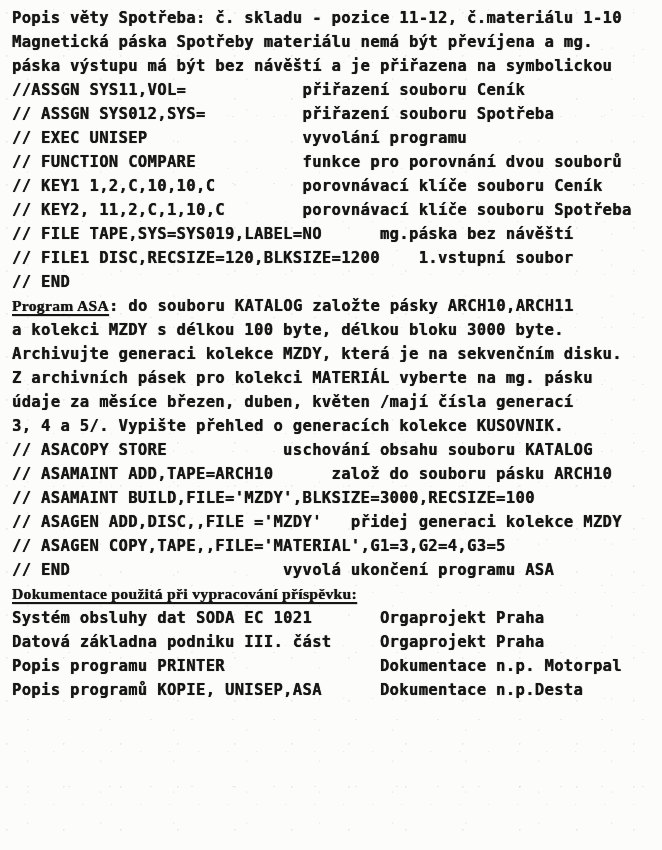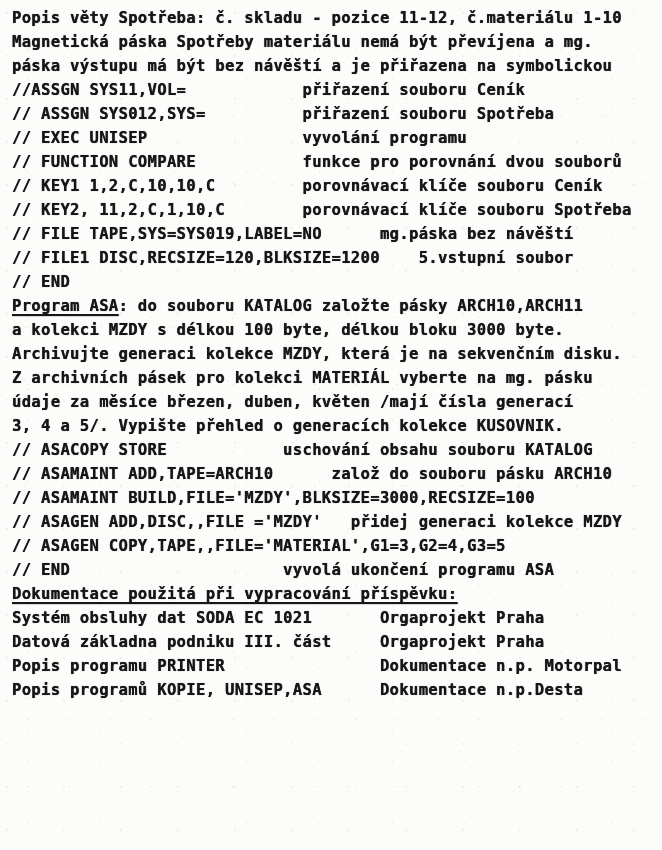--- a/index.html
+++ b/index.html
@@ -32,38 +32,39 @@
     height: 24px;
     font-weight: 700;
     letter-spacing: 0.35px;
     color: #161616;
     text-shadow: 0 0 0.7px rgba(20,20,20,0.85), 0.4px 0.4px 0.4px rgba(20,20,20,0.35);
   }
   .line .u {
     text-decoration: underline;
     text-decoration-thickness: 1.5px;
     text-underline-offset: 3px;
+    font-family: Liberation Serif, serif;
   }
 </style>
 </head>
 <body>
 
 <main class="page">
 
 <div class="line"><span>Popis věty Spotřeba: č. skladu - pozice 11-12, č.materiálu 1-10</span></div>
     <div class="line"><span>Magnetická páska Spotřeby materiálu nemá být převíjena a mg.</span></div>
     <div class="line"><span>páska výstupu má být bez návěští a je přiřazena na symbolickou</span></div>
     <div class="line"><span>//ASSGN SYS11,VOL=            přiřazení souboru Ceník</span></div>
     <div class="line"><span>// ASSGN SYS012,SYS=          přiřazení souboru Spotřeba</span></div>
     <div class="line"><span>// EXEC UNISEP                vyvolání programu</span></div>
     <div class="line"><span>// FUNCTION COMPARE           funkce pro porovnání dvou souborů</span></div>
     <div class="line"><span>// KEY1 1,2,C,10,10,C         porovnávací klíče souboru Ceník</span></div>
     <div class="line"><span>// KEY2, 11,2,C,1,10,C        porovnávací klíče souboru Spotřeba</span></div>
     <div class="line"><span>// FILE TAPE,SYS=SYS019,LABEL=NO      mg.páska bez návěští</span></div>
-    <div class="line"><span>// FILE1 DISC,RECSIZE=120,BLKSIZE=1200    5.vstupní soubor</span></div>
+    <div class="line"><span>// FILE1 DISC,RECSIZE=120,BLKSIZE=1200    1.vstupní soubor</span></div>
     <div class="line"><span>// END</span></div>
     <div class="line"><span class="u">Program ASA</span><span>: do souboru KATALOG založte pásky ARCH10,ARCH11</span></div>
     <div class="line"><span>a kolekci MZDY s délkou 100 byte, délkou bloku 3000 byte.</span></div>
     <div class="line"><span>Archivujte generaci kolekce MZDY, která je na sekvenčním disku.</span></div>
     <div class="line"><span>Z archivních pásek pro kolekci MATERIÁL vyberte na mg. pásku</span></div>
     <div class="line"><span>údaje za měsíce březen, duben, květen /mají čísla generací</span></div>
     <div class="line"><span>3, 4 a 5/. Vypište přehled o generacích kolekce KUSOVNIK.</span></div>
     <div class="line"><span>// ASACOPY STORE            uschování obsahu souboru KATALOG</span></div>
     <div class="line"><span>// ASAMAINT ADD,TAPE=ARCH10      založ do souboru pásku ARCH10</span></div>
     <div class="line"><span>// ASAMAINT BUILD,FILE='MZDY',BLKSIZE=3000,RECSIZE=100</span></div>

